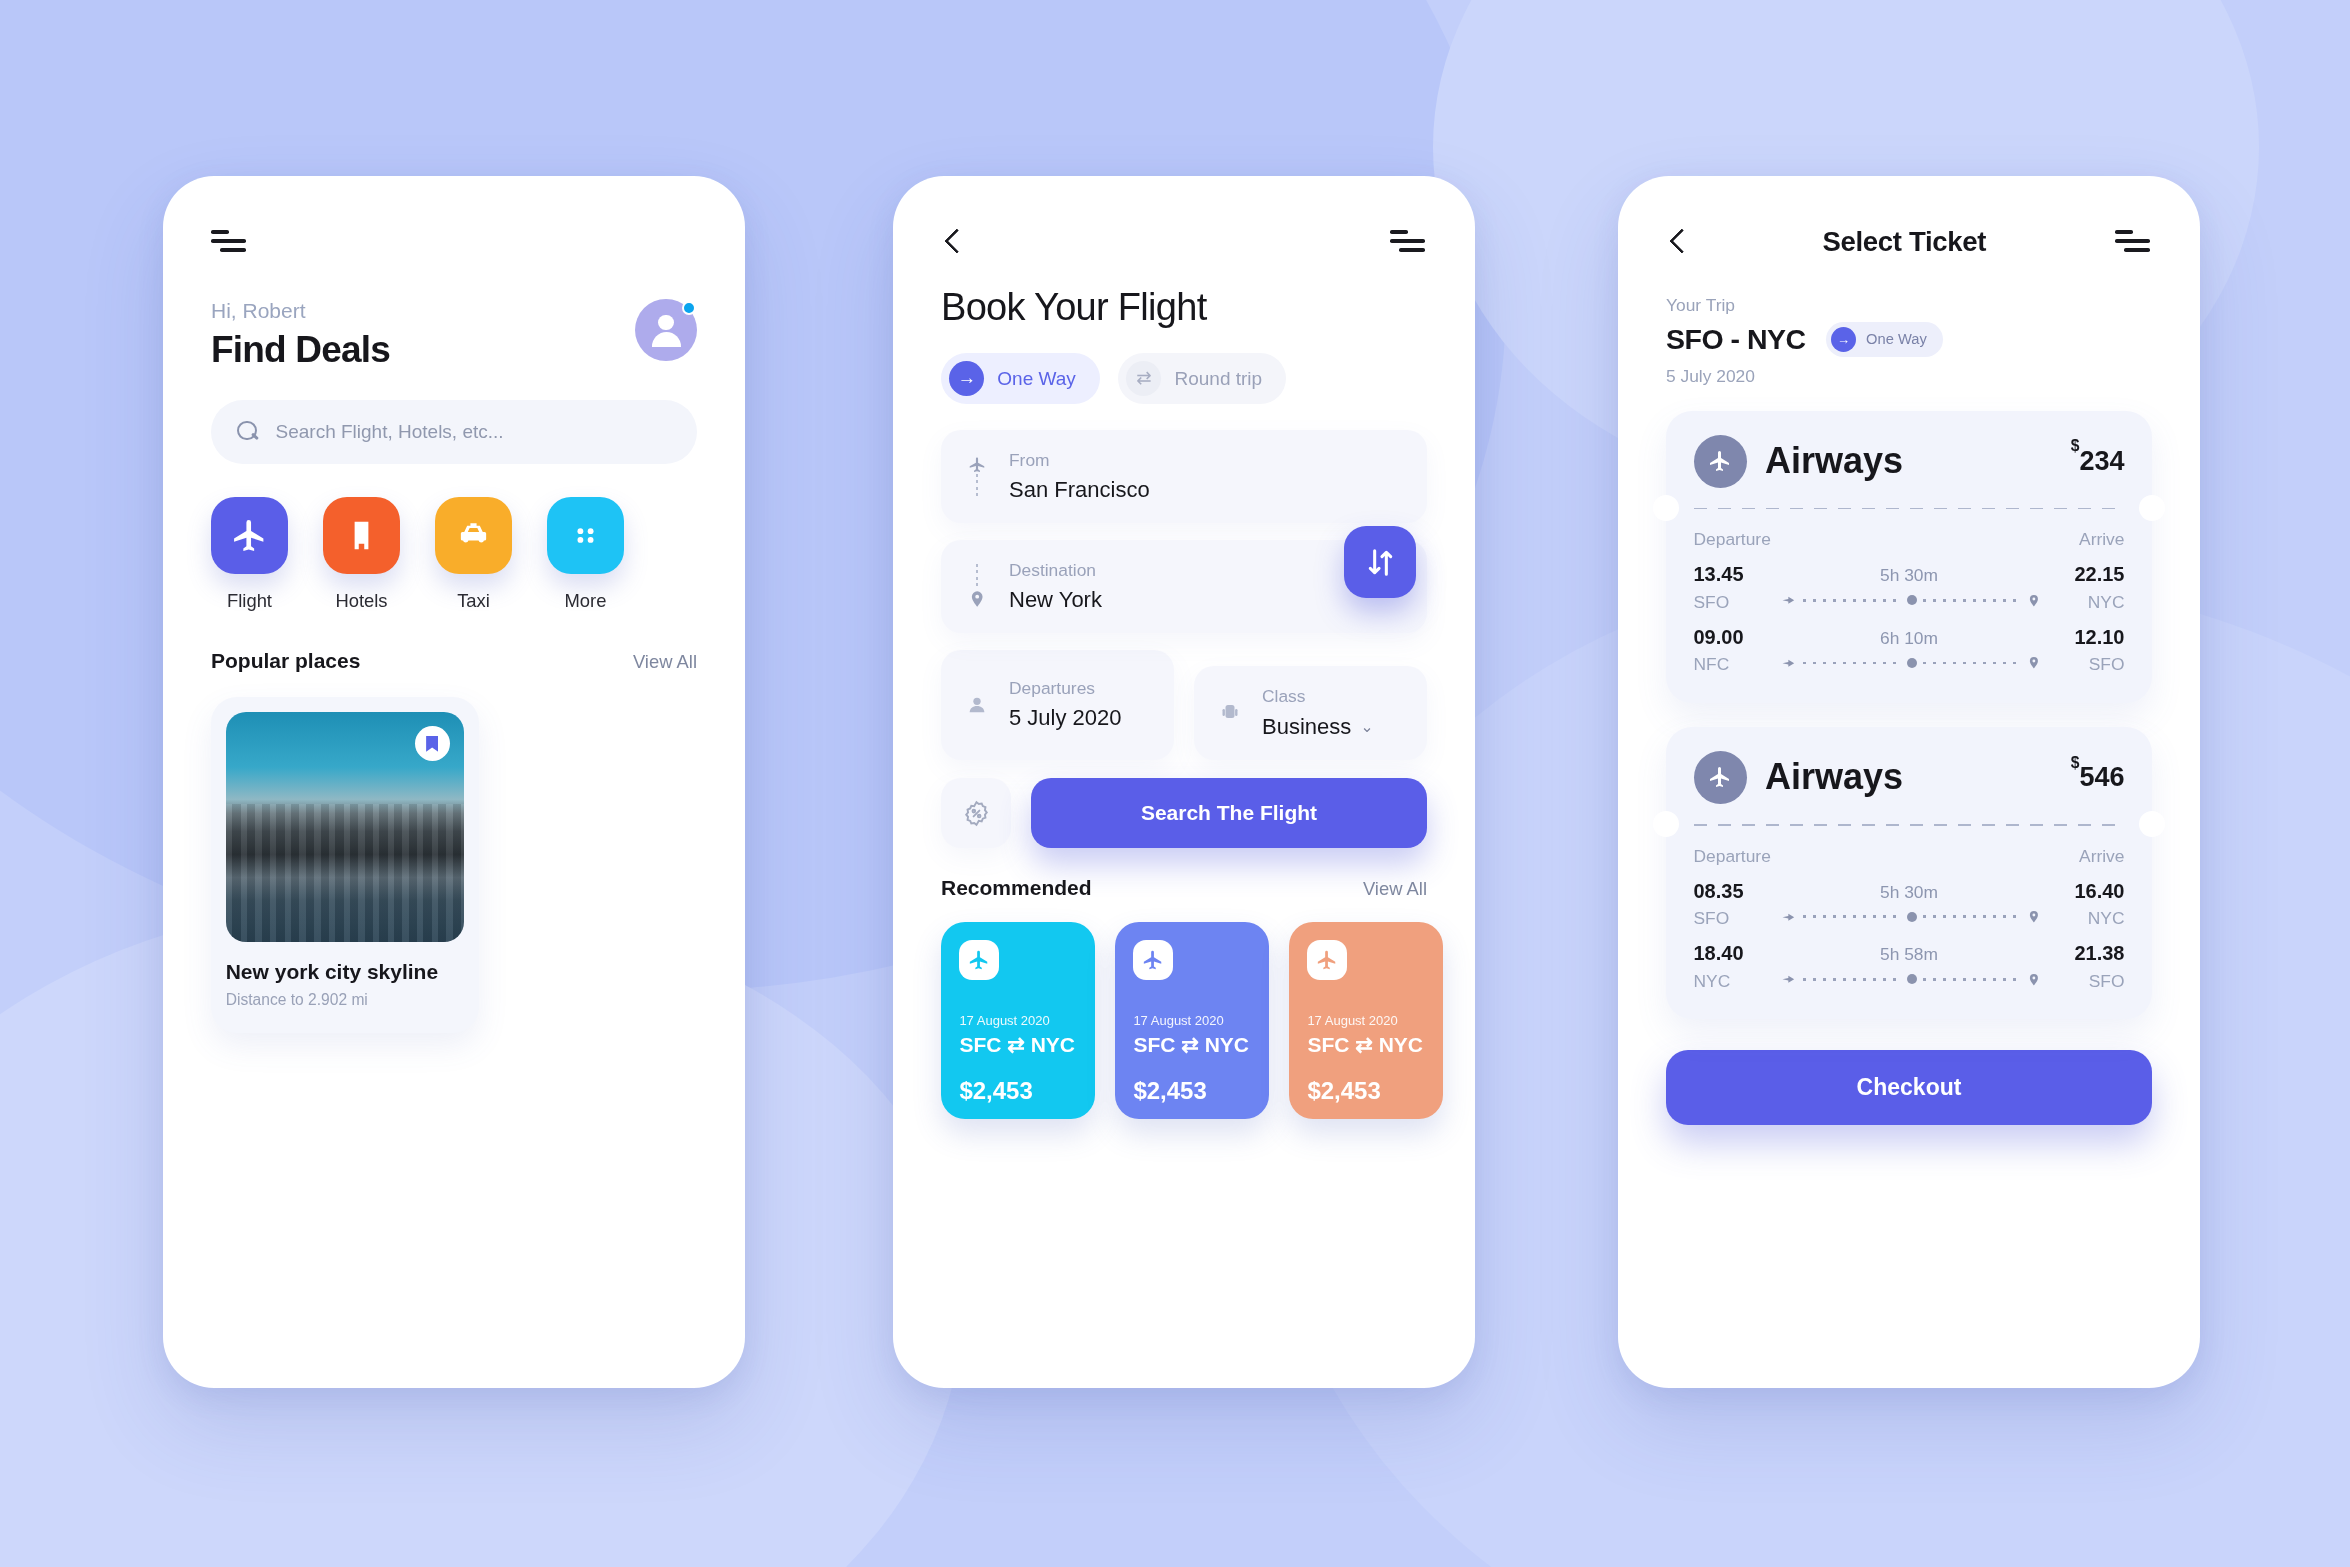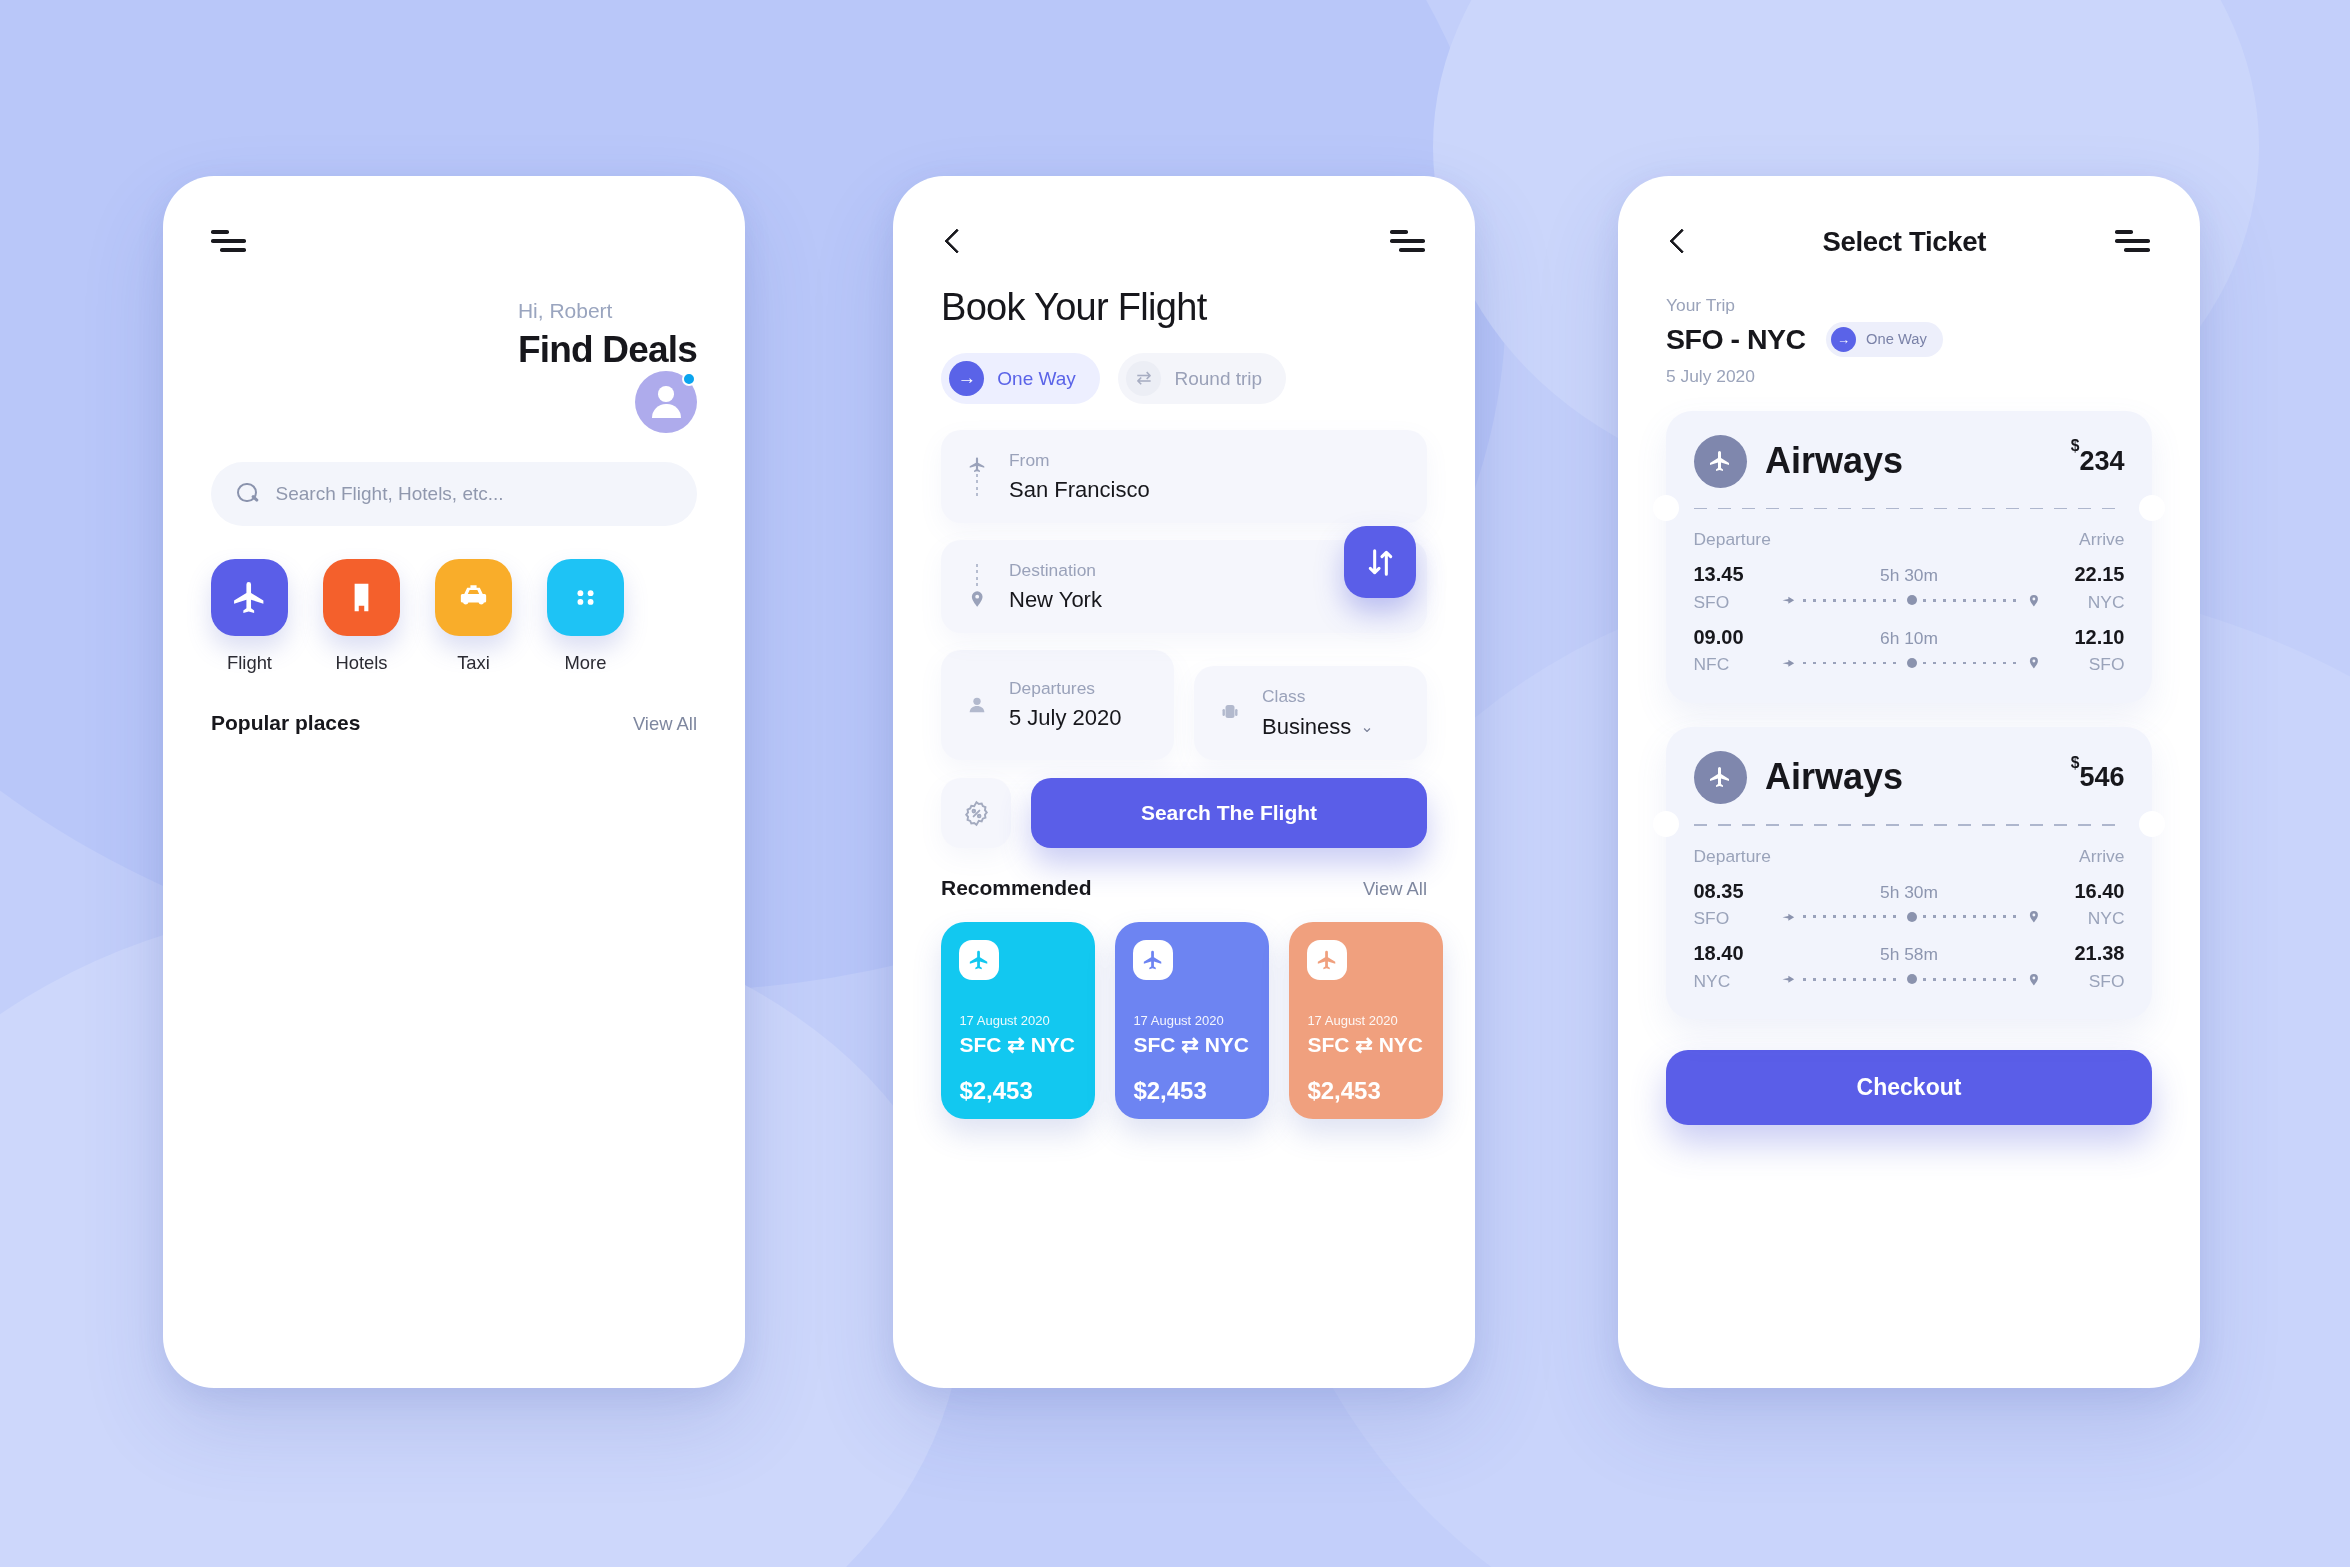--- a/index.html
+++ b/index.html
@@ -84,21 +84,21 @@
     transform: rotate(45deg);
     border-radius: 0.9px;
   }
 
   .page-title-center {
     font-size: 27.5px; font-weight: bold; color: #17171c; letter-spacing: -0.3px;
   }
 
   
   .home-body { padding: 0 48px; }
-  .greet-row { display: flex; align-items: flex-end; justify-content: space-between; margin-top: 39px; flex-direction: column; }
+  .greet-row { display: flex; align-items: flex-start; justify-content: space-between; margin-top: 39px; }
   .greet-hi { font-size: 21px; color: #9aa5bf; margin-bottom: 5.5px; }
   .greet-title { font-size: 37px; font-weight: bold; color: #17171c; letter-spacing: -0.8px; }
   .avatar {
     width: 62px; height: 62px; border-radius: 50%;
     background: #aeabec; position: relative; flex: none;
     display: flex; align-items: center; justify-content: center;
   }
   .avatar .head { width: 15.6px; height:15.6px; border-radius:50%; background:#fff; position:absolute; top:15.6px;}
   .avatar .body { width: 29px; height:14.7px; border-radius: 14.7px 14.7px 0 0; background:#fff; position:absolute; top:33px;}
   .avatar .dot {
@@ -396,20 +396,29 @@
           <div class="cat-label">More</div>
         </div>
       </div>
 
       <div class="section-row">
         <div class="section-title">Popular places</div>
         <div class="section-link">View All</div>
       </div>
 
       <div class="places">
+        <div class="place-card">
+          <div class="place-img img-nyc">
+            <div class="bookmark">
+                <span></span>
+              </div>
+          </div>
+          <div class="place-name">New york city skyline</div>
+          <div class="place-dist">Distance to 2.902 mi</div>
+        </div>
       </div>
     </div>
   </div>
 
   <div class="phone" id="phone-booking">
     <div class="topbar">
       <div class="back-icon"></div>
       <div class="menu-icon">
           <i></i>
           <i></i>

